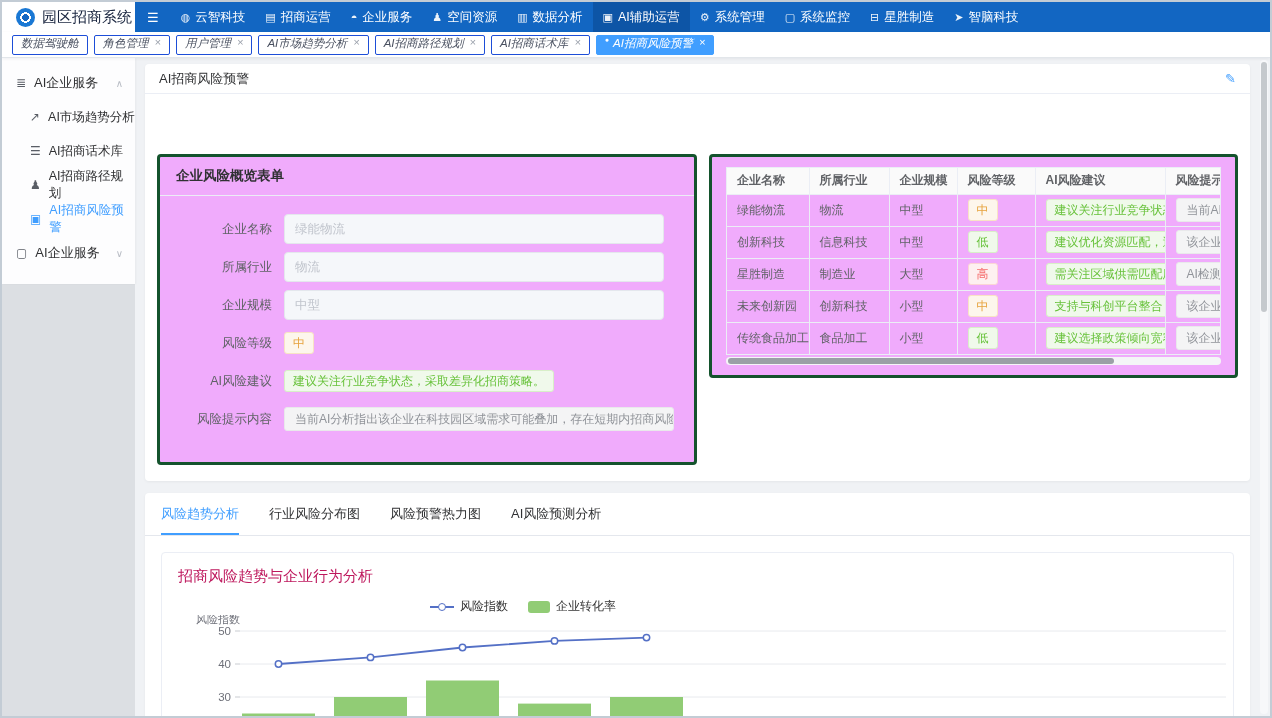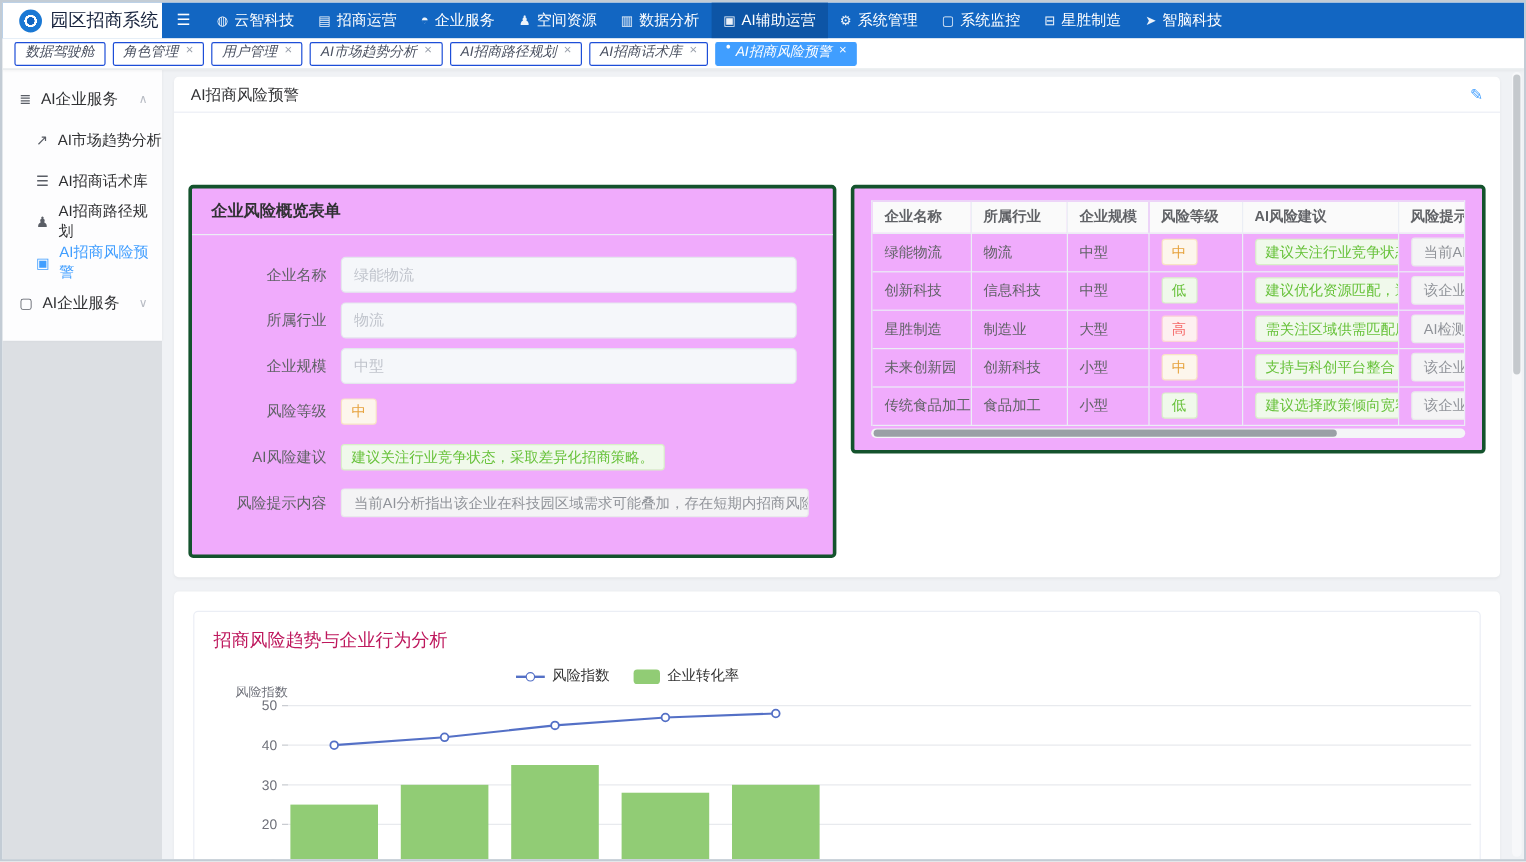--- a/index.html
+++ b/index.html
@@ -365,20 +365,38 @@
               <div class="hbar">
                   <span class="hbar-thumb"></span>
                 </div>
             </div>
           </div>
 
         </div>
       </div>
 
       <div class="panel panel2">
+        <div class="atabs">
+
+            <div class="atab active">
+              <span>风险趋势分析</span>
+            </div>
+
+            <div class="atab">
+              <span>行业风险分布图</span>
+            </div>
+
+            <div class="atab">
+              <span>风险预警热力图</span>
+            </div>
+
+            <div class="atab">
+              <span>AI风险预测分析</span>
+            </div>
+          </div>
         <div class="chart-card">
           <div class="chart-title">招商风险趋势与企业行为分析</div>
           <div class="legend">
             <span class="lg-item">
               <span class="lg-line"></span>
               <span>风险指数</span>
             </span>
             <span class="lg-item">
               <span class="lg-rect"></span>
               <span>企业转化率</span>

